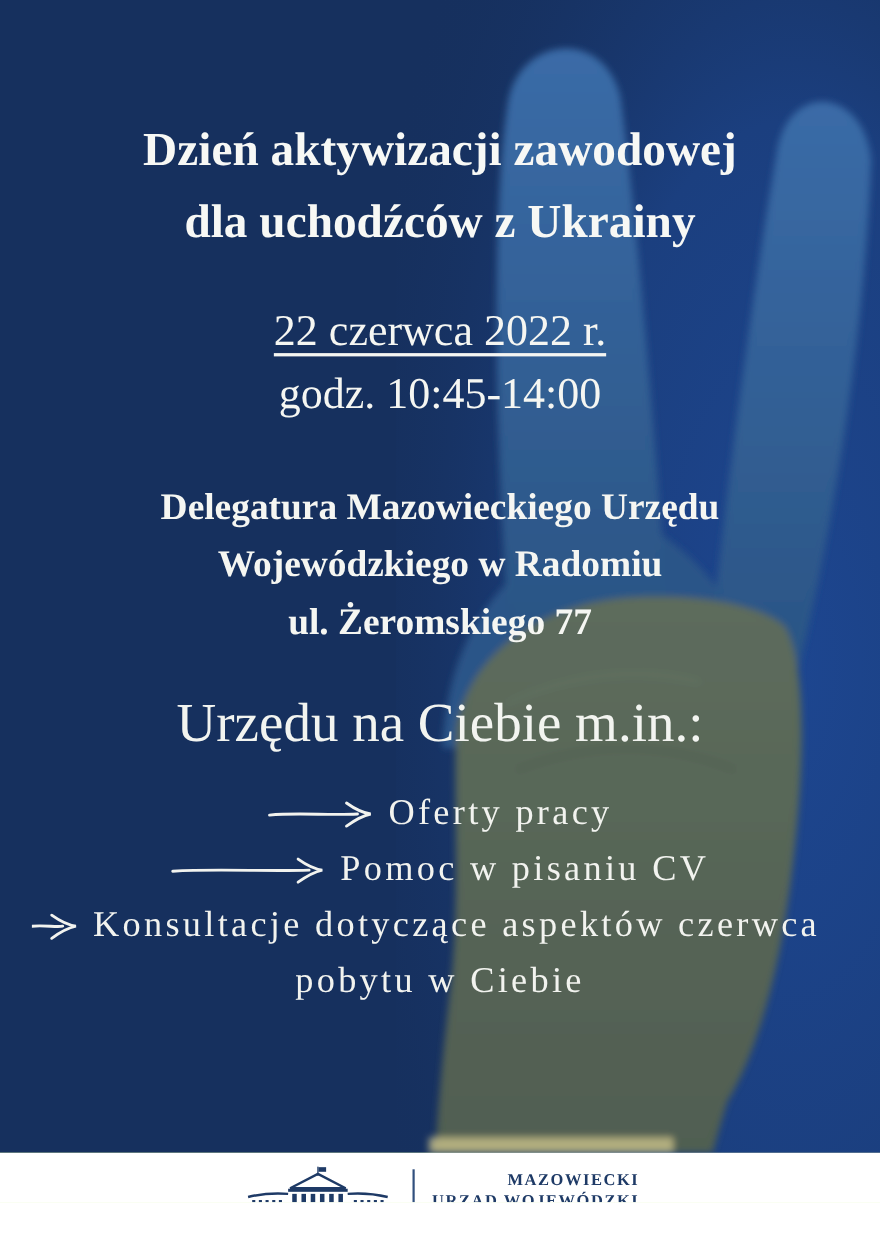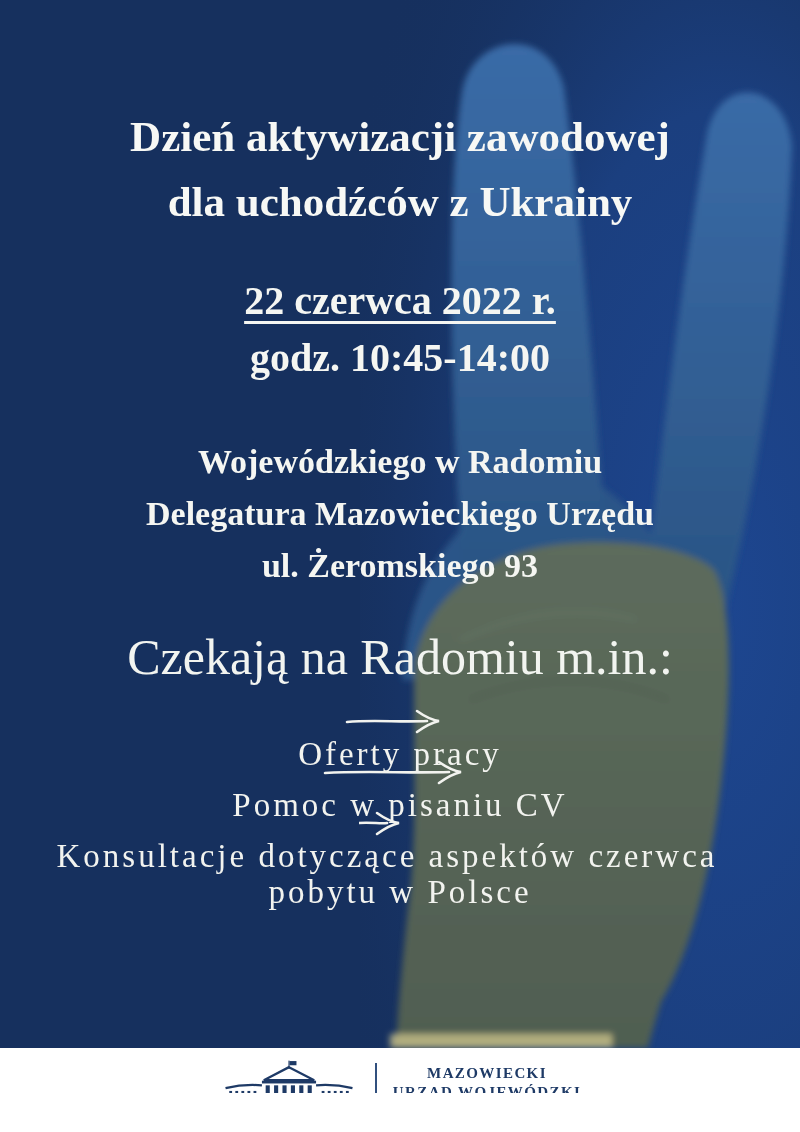--- a/index.html
+++ b/index.html
@@ -32,40 +32,39 @@
   .content {
     position: absolute;
     inset: 0;
     z-index: 5;
     text-align: center;
     color: #f5f6f2;
     padding-top: 104px;
   }
 
   .title { font-size: 43px; font-weight: bold; line-height: 65px; color: #f7f8f5; }
-  .when { margin-top: 38px; font-size: 40px; line-height: 57px; font-weight: bold; }
+  .when { margin-top: 38px; font-size: 40px; line-height: 57px; font-weight: normal; }
   .date-underline {
     text-decoration: underline;
     text-decoration-thickness: 2.5px;
     text-underline-offset: 7px;
   }
   .venue { margin-top: 50px; font-size: 34px; font-weight: bold; line-height: 52px; }
   .list-heading { margin-top: 34px; font-size: 50px; line-height: 62px; font-weight: normal; color: #f2f4f0; }
 
   .offer-list { margin-top: 26px; }
   .offer-row {
     display: flex;
     align-items: center;
     justify-content: center;
     height: 51px;
     font-size: 33px;
     letter-spacing: 3px;
     color: #f2f3ef;
     white-space: nowrap;
-    flex-direction: column;
   }
   .offer-row .arrow { margin-right: 14px; flex: 0 0 auto; }
   .offer-row-wide { margin-left: -26px; }
   .offer-row-cont { justify-content: center; }
 
   
   .footer {
     position: relative;
     width: 800px;
     height: 84px;
@@ -74,21 +73,21 @@
     align-items: center;
     justify-content: center;
     gap: 16px;
   }
   .logo-divider {
     width: 2px;
     height: 54px;
     background: #31507e;
     flex: 0 0 auto;
   }
-  .org-text { color: #1e3a66; text-align: center; }
+  .org-text { color: #1e3a66; text-align: right; }
   .org-line { font-size: 15px; font-weight: bold; letter-spacing: 1.4px; line-height: 19px; }
   .org-sub { font-size: 10.5px; font-weight: bold; letter-spacing: 1.6px; margin-top: 4px; font-style: italic; }
 </style>
 </head>
 <body>
 
 <div class="screen">
 
   <div class="poster">
 
@@ -137,26 +136,26 @@
         <div>Dzień aktywizacji zawodowej</div>
         <div>dla uchodźców z Ukrainy</div>
       </div>
 
       <div class="when">
         <div class="date-underline">22 czerwca 2022 r.</div>
         <div>godz. 10:45-14:00</div>
       </div>
 
       <div class="venue">
+        <div>Delegatura Mazowieckiego Urzędu</div>
         <div>Wojewódzkiego w Radomiu</div>
-        <div>Delegatura Mazowieckiego Urzędu</div>
-        <div>ul. Żeromskiego 93</div>
-      </div>
-
-      <div class="list-heading">Czekają na Radomiu m.in.:</div>
+        <div>ul. Żeromskiego 77</div>
+      </div>
+
+      <div class="list-heading">Urzędu na Ciebie m.in.:</div>
 
       <div class="offer-list">
 
         <div class="offer-row">
           <svg class="arrow" width="96" height="30" viewBox="0 0 96 30">
             <path d="M2 16 C 28 13.5, 56 16.5, 82 15" stroke="#f2f3ef" stroke-width="2.6" fill="none" stroke-linecap="round"></path>
             <path d="M72 5 C 79 10, 87 14, 94 15 C 87 16.5, 79 21, 72 26" stroke="#f2f3ef" stroke-width="2.6" fill="none" stroke-linecap="round"></path>
           </svg>
           <span>Oferty pracy</span>
         </div>
@@ -171,21 +170,21 @@
 
         <div class="offer-row offer-row-wide">
           <svg class="arrow" width="42" height="30" viewBox="0 0 42 30">
             <path d="M0 15 C 12 14, 22 16, 28 15" stroke="#f2f3ef" stroke-width="2.6" fill="none" stroke-linecap="round"></path>
             <path d="M18 5 C 25 10, 33 14, 40 15 C 33 16.5, 25 21, 18 26" stroke="#f2f3ef" stroke-width="2.6" fill="none" stroke-linecap="round"></path>
           </svg>
           <span>Konsultacje dotyczące aspektów czerwca</span>
         </div>
 
         <div class="offer-row offer-row-cont">
-          <span>pobytu w Polsce</span>
+          <span>pobytu w Ciebie</span>
         </div>
 
       </div>
     </div>
   </div>
 
   <div class="footer">
 
     <svg width="140" height="64" viewBox="0 0 150 66" aria-hidden="true">
       <g fill="#1e3a66" stroke="none">

